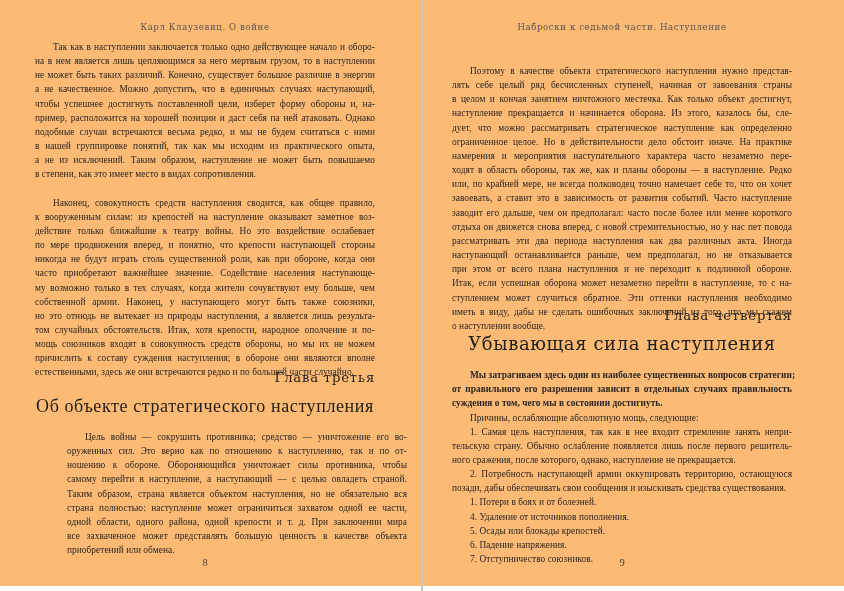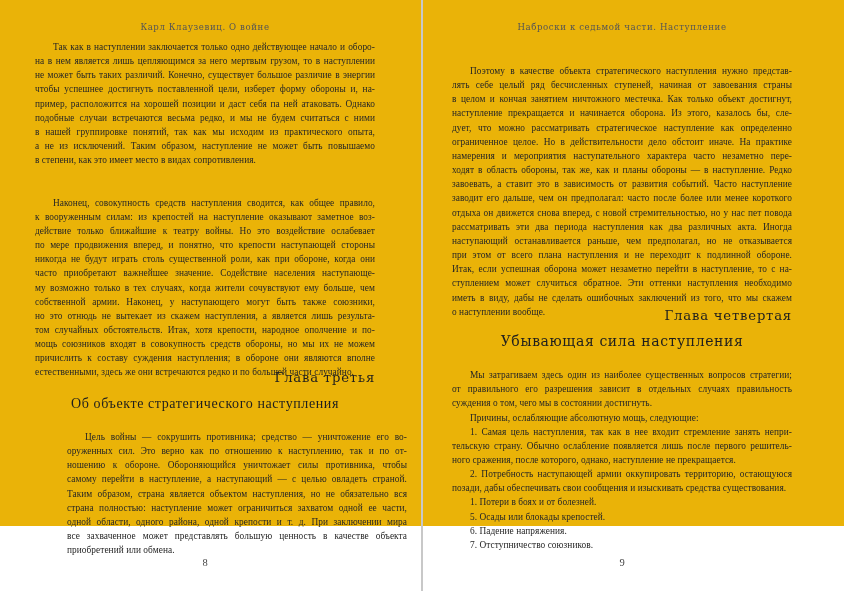--- a/index.html
+++ b/index.html
@@ -1,64 +1,65 @@
 <!DOCTYPE html>
 <html><head>
 <meta charset="utf-8">
 <style>
   html, body { margin:0; padding:0; background:#ffffff; }
   body { width:844px; height:591px; position:relative; overflow:hidden;
          font-family:"DejaVu Serif", serif; color:#2a2a2a; }
-  .page { position:absolute; top:0; height:526px; background:#eab308; }
+  .page { position:absolute; top:0; height:586px; background:#fdba74; }
   #page-left { left:0; width:421px; }
   #page-right { left:423px; width:421px; }
   .gutter { position:absolute; left:421px; top:0; width:2px; height:591px; background:#c8c8c8; }
   .running-head { position:absolute; top:22px; left:0; width:100%; text-align:center;
                   font-size:8.6px; letter-spacing:0.6px; color:#555; font-family:"DejaVu Serif", serif; }
   #page-left .running-head { left:35px; width:340px; }
   #page-right .running-head { left:29px; width:340px; }
   .text { position:absolute; font-size:9.35px; line-height:14.15px; color:#262626;
           font-family:"Liberation Serif", serif; letter-spacing:0.05px; }
   .text .ln { display:block; white-space:nowrap; text-align:justify; text-align-last:justify; }
   .text .ln.last { text-align-last:left; }
   .text .ln.ind { padding-left:18px; }
   .chapter { position:absolute; width:340px; text-align:center; color:#1e1e1e;
              font-family:"DejaVu Serif", serif; }
   .chapter-num { font-size:13.2px; letter-spacing:0.8px;text-align:right; }
-  .chapter-title { font-size:14px; letter-spacing:0.6px; }
+  .chapter-title { font-size:18px; letter-spacing:0.6px; }
   .folio { position:absolute; top:557px; width:340px; text-align:center; font-size:10.5px; color:#444;
            font-family:"Liberation Serif", serif; }
 </style>
 </head>
 <body>
 
 <div class="page" id="page-left">
   <div class="running-head">Карл Клаузевиц. О войне</div>
 
   <div class="text" id="lp1" style="left:35px; top:40px; width:340px;">
       <span class="ln ind">Так как в наступлении заключается только одно действующее начало и оборо-</span>
       <span class="ln">на в нем является лишь цепляющимся за него мертвым грузом, то в наступлении</span>
       <span class="ln">не может быть таких различий. Конечно, существует большое различие в энергии</span>
+      <span class="ln">а не качественное. Можно допустить, что в единичных случаях наступающий,</span>
       <span class="ln">чтобы успешнее достигнуть поставленной цели, изберет форму обороны и, на-</span>
       <span class="ln">пример, расположится на хорошей позиции и даст себя па ней атаковать. Однако</span>
       <span class="ln">подобные случаи встречаются весьма редко, и мы не будем считаться с ними</span>
       <span class="ln">в нашей группировке понятий, так как мы исходим из практического опыта,</span>
       <span class="ln">а не из исключений. Таким образом, наступление не может быть повышаемо</span>
       <span class="ln last">в степени, как это имеет место в видах сопротивления.</span>
     </div>
   <div class="text" id="lp2" style="left:35px; top:195.6px; width:340px;">
       <span class="ln ind">Наконец, совокупность средств наступления сводится, как общее правило,</span>
       <span class="ln">к вооруженным силам: из крепостей на наступление оказывают заметное воз-</span>
       <span class="ln">действие только ближайшие к театру войны. Но это воздействие ослабевает</span>
       <span class="ln">по мере продвижения вперед, и понятно, что крепости наступающей стороны</span>
       <span class="ln">никогда не будут играть столь существенной роли, как при обороне, когда они</span>
       <span class="ln">часто приобретают важнейшее значение. Содействие населения наступающе-</span>
       <span class="ln">му возможно только в тех случаях, когда жители сочувствуют ему больше, чем</span>
       <span class="ln">собственной армии. Наконец, у наступающего могут быть также союзники,</span>
-      <span class="ln">но это отнюдь не вытекает из скажем наступления, а является лишь результа-</span>
+      <span class="ln">но это отнюдь не вытекает из природы наступления, а является лишь результа-</span>
       <span class="ln">том случайных обстоятельств. Итак, хотя крепости, народное ополчение и по-</span>
       <span class="ln">мощь союзников входят в совокупность средств обороны, но мы их не можем</span>
       <span class="ln">причислить к составу суждения наступления; в обороне они являются вполне</span>
       <span class="ln last">естественными, здесь же они встречаются редко и по большей части случайно.</span>
     </div>
 
   <div class="chapter chapter-num" style="left:35px; top:370px;">Глава третья</div>
   <div class="chapter chapter-title" style="left:35px; top:396px;font-family:Liberation Serif, serif;">Об объекте стратегического наступления</div>
 
   <div class="text" id="lp3" style="left:35px; top:430px; width:340px;margin-left:32px;">
@@ -83,36 +84,37 @@
 
   <div class="text" id="rp1" style="left:29px; top:40px; width:340px;margin-top:24px;">
       <span class="ln ind">Поэтому в качестве объекта стратегического наступления нужно представ-</span>
       <span class="ln">лять себе целый ряд бесчисленных ступеней, начиная от завоевания страны</span>
       <span class="ln">в целом и кончая занятием ничтожного местечка. Как только объект достигнут,</span>
       <span class="ln">наступление прекращается и начинается оборона. Из этого, казалось бы, сле-</span>
       <span class="ln">дует, что можно рассматривать стратегическое наступление как определенно</span>
       <span class="ln">ограниченное целое. Но в действительности дело обстоит иначе. На практике</span>
       <span class="ln">намерения и мероприятия наступательного характера часто незаметно пере-</span>
       <span class="ln">ходят в область обороны, так же, как и планы обороны — в наступление. Редко</span>
+      <span class="ln">или, по крайней мере, не всегда полководец точно намечает себе то, что он хочет</span>
       <span class="ln">завоевать, а ставит это в зависимость от развития событий. Часто наступление</span>
       <span class="ln">заводит его дальше, чем он предполагал: часто после более или менее короткого</span>
       <span class="ln">отдыха он движется снова вперед, с новой стремительностью, но у нас пет повода</span>
       <span class="ln">рассматривать эти два периода наступления как два различных акта. Иногда</span>
       <span class="ln">наступающий останавливается раньше, чем предполагал, но не отказывается</span>
       <span class="ln">при этом от всего плана наступления и не переходит к подлинной обороне.</span>
       <span class="ln">Итак, если успешная оборона может незаметно перейти в наступление, то с на-</span>
       <span class="ln">ступлением может случиться обратное. Эти оттенки наступления необходимо</span>
       <span class="ln">иметь в виду, дабы не сделать ошибочных заключений из того, что мы скажем</span>
       <span class="ln last">о наступлении вообще.</span>
     </div>
 
   <div class="chapter chapter-num" style="left:29px; top:308px;">Глава четвертая</div>
   <div class="chapter chapter-title" style="left:29px; top:333px;">Убывающая сила наступления</div>
 
-  <div class="text" id="rp2" style="left:29px; top:368px; width:340px;">
+  <div class="text" id="rp2" style="left:29px; top:368px; width:340px;font-weight:bold;">
       <span class="ln ind">Мы затрагиваем здесь один из наиболее существенных вопросов стратегии;</span>
       <span class="ln">от правильного его разрешения зависит в отдельных случаях правильность</span>
       <span class="ln last">суждения о том, чего мы в состоянии достигнуть.</span>
     </div>
   <div class="text" id="rp3" style="left:29px; top:410.5px; width:340px;">
       <span class="ln ind last">Причины, ослабляющие абсолютную мощь, следующие:</span>
     </div>
   <div class="text" id="rlist" style="left:29px; top:424.6px; width:340px;">
       <div>
         <span class="ln ind">1. Самая цель наступления, так как в нее входит стремление занять непри-</span>
@@ -120,20 +122,23 @@
         <span class="ln last">ного сражения, после которого, однако, наступление не прекращается.</span>
       </div>
       <div>
         <span class="ln ind">2. Потребность наступающей армии оккупировать территорию, остающуюся</span>
         <span class="ln last">позади, дабы обеспечивать свои сообщения и изыскивать средства существования.</span>
       </div>
       <div>
         <span class="ln ind last">1. Потери в боях и от болезней.</span>
       </div>
       <div>
+        <span class="ln ind last">4. Удаление от источников пополнения.</span>
+      </div>
+      <div>
         <span class="ln ind last">5. Осады или блокады крепостей.</span>
       </div>
       <div>
         <span class="ln ind last">6. Падение напряжения.</span>
       </div>
       <div>
         <span class="ln ind last">7. Отступничество союзников.</span>
       </div>
     </div>
 

